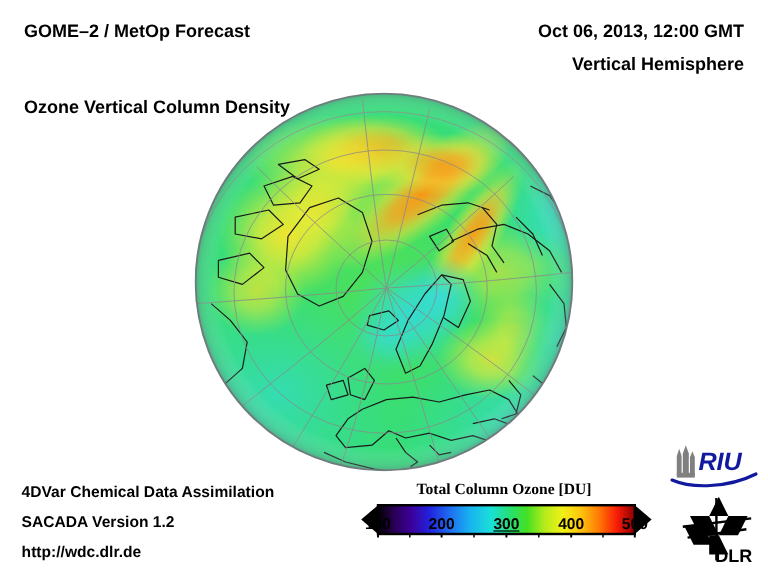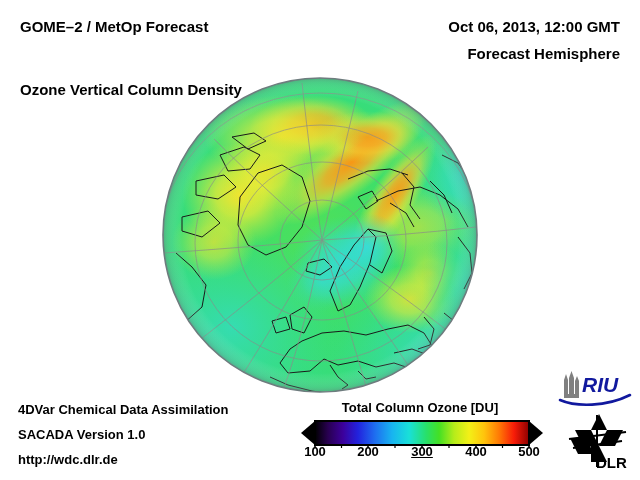--- a/index.html
+++ b/index.html
@@ -66,30 +66,31 @@
     height: 72px;
   }
   #cbar-title {
     position: absolute;
     left: 0; top: 0;
     width: 240px;
     text-align: center;
     font-weight: bold;
     font-size: 13px;
     white-space: nowrap;
+    font-family: Liberation Serif, serif;
   }
   #cbar-svg {
     position: absolute;
     left: 0;
     top: 18px;
   }
   #cbar-ticklabels {
     position: absolute;
     left: 0;
-    top: 44px;
+    top: 29px;
     width: 240px;
     height: 22px;
   }
   .cbar-tl {
     position: absolute;
     font-weight: bold;
     font-size: 13px;
     transform: translateX(-50%);
     white-space: nowrap;
   }
@@ -111,21 +112,21 @@
   }
 </style>
 </head>
 <body>
 
 <div id="page">
 
   <div class="hdr-line" id="hdr-title">GOME–2 / MetOp Forecast</div>
   <div class="hdr-line" id="hdr-subtitle">Ozone Vertical Column Density</div>
   <div class="hdr-line" id="hdr-datetime">Oct 06, 2013, 12:00 GMT</div>
-  <div class="hdr-line" id="hdr-region">Forecast Hemisphere</div>
+  <div class="hdr-line" id="hdr-region">Vertical Hemisphere</div>
 
   <div id="globe-wrap">
     <svg id="globe-svg" width="316" height="316" viewBox="0 0 316 316">
       <defs>
         <clipPath id="globeClip">
           <circle cx="158" cy="158" r="157"></circle>
         </clipPath>
 
         <radialGradient id="baseField" cx="50%" cy="50%" r="72%">
           <stop offset="0%" stop-color="#4ee05a"></stop>
@@ -279,21 +280,21 @@
         </g>
 
         <circle cx="158" cy="158" r="157" fill="url(#limbShade)"></circle>
       </g>
 
       <circle cx="158" cy="158" r="157" fill="none" stroke="#6e7c7e" stroke-width="1.6"></circle>
     </svg>
   </div>
 
   <div class="foot-line" id="foot-1">4DVar Chemical Data Assimilation</div>
-  <div class="foot-line" id="foot-2">SACADA Version 1.0</div>
+  <div class="foot-line" id="foot-2">SACADA Version 1.2</div>
   <div class="foot-line" id="foot-3">http://wdc.dlr.de</div>
 
   <div id="cbar-block">
     <div id="cbar-title">Total Column Ozone [DU]</div>
 
     <svg id="cbar-svg" width="244" height="30" viewBox="0 0 244 30">
       <defs>
         <linearGradient id="ozoneScale" x1="0%" y1="0%" x2="100%" y2="0%">
           <stop offset="0%" stop-color="#000000"></stop>
           <stop offset="6%" stop-color="#280050"></stop>

